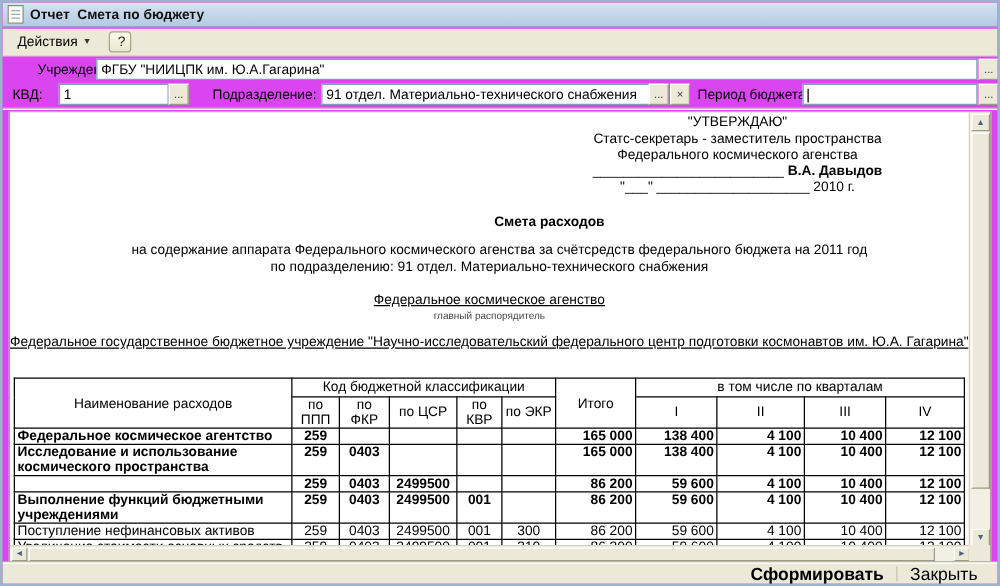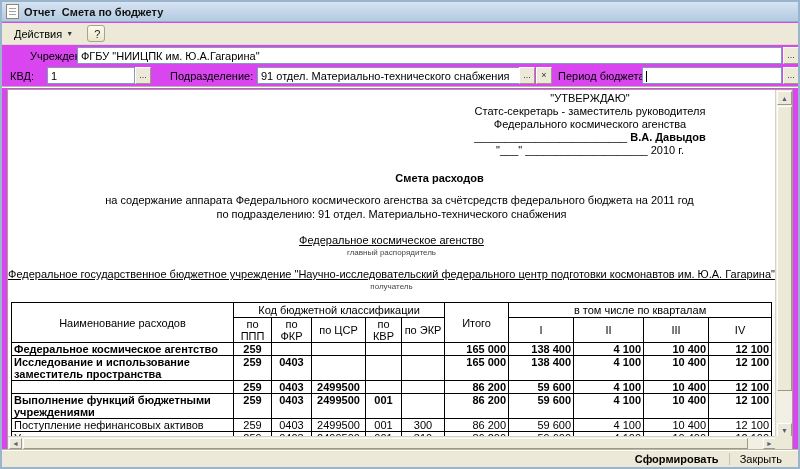--- a/index.html
+++ b/index.html
@@ -47,21 +47,21 @@
   
   .vscroll{position:absolute;right:0;top:0;width:17px;height:348px;background:#f2f0e4;border-left:1px solid #d5d2c0;}
   .hscroll{position:absolute;left:0;bottom:0;height:13px;width:769px;background:#f2f0e4;border-top:1px solid #d5d2c0;}
   .sb-btn{position:absolute;background:#ece9d8;border:1px solid;border-color:#fff #9d9a84 #9d9a84 #fff;
     font-size:7px;line-height:9px;text-align:center;color:#4d6185;padding:0;}
   .sb-thumb{position:absolute;background:#ece9d8;border:1px solid;border-color:#fff #9d9a84 #9d9a84 #fff;}
   .sb-corner{position:absolute;right:0;bottom:0;width:17px;height:13px;background:#ece9d8;}
   
   .footer{position:absolute;left:0;right:0;bottom:0;height:17px;background:#ece9d8;
     border-top:1px solid #fff;box-shadow:0 -1px 0 #bab6a4;display:flex;align-items:center;justify-content:flex-end;padding:0 6px;}
-  .flat-btn{background:transparent;border:none;font-size:11px;color:#000;padding:1px 10px;cursor:default;}
+  .flat-btn{background:transparent;border:none;font-size:14px;color:#000;padding:1px 10px;cursor:default;}
   .flat-btn.bold{font-weight:bold;}
   .v-div{width:1px;height:12px;background:#c6c2ae;}
 </style>
 </head>
 <body>
 
 <div class="window">
 
   <div class="titlebar">
     <span class="doc-icon">
@@ -99,35 +99,34 @@
   </div>
   <button class="mini-btn" style="left:781px;top:65px;">...</button>
 
   <div class="groove" style="top:84px;"></div>
 
   <div class="doc-area">
     <div class="doc-content">
 
       <div class="approve">
         <div>"УТВЕРЖДАЮ"</div>
-        <div>Статс-секретарь - заместитель руководителя</div>
+        <div>Статс-секретарь - заместитель пространства</div>
         <div>Федерального космического агенства</div>
         <div><span>_________________________</span><span class="sign-name"> В.А. Давыдов</span></div>
         <div><span>"___" </span><span>____________________</span><span> 2010 г.</span></div>
       </div>
 
       <div class="doc-line main-title" style="top:82px;">Смета расходов</div>
       <div class="doc-line" style="top:104px;padding-left:16px;">на содержание аппарата Федерального космического агенства за счётсредств федерального бюджета на 2011 год</div>
       <div class="doc-line" style="top:118px;">по подразделению: 91 отдел. Материально-технического снабжения</div>
 
       <div class="doc-line underl" style="top:144px;">Федеральное космическое агенство</div>
       <div class="doc-line tiny" style="top:158px;">главный распорядитель</div>
 
       <div class="doc-line underl" style="top:178px;">Федеральное государственное бюджетное учреждение "Научно-исследовательский федерального центр подготовки космонавтов им. Ю.А. Гагарина"</div>
-      <div class="doc-line tiny" style="top:192px;">получатель</div>
 
       <table class="rep-table">
         <colgroup>
           <col style="width:222px">
             <col style="width:38px">
             <col style="width:40px">
             <col style="width:54px">
           <col style="width:36px">
             <col style="width:43px">
             <col style="width:64px">
@@ -161,21 +160,21 @@
           <td class="code"></td>
           <td class="code"></td>
           <td class="code"></td>
           <td class="num">165 000</td>
           <td class="num">138 400</td>
           <td class="num">4 100</td>
           <td class="num">10 400</td>
           <td class="num">12 100</td>
         </tr>
         <tr class="bold-row">
-          <td>Исследование и использование заместитель пространства</td>
+          <td>Исследование и использование космического пространства</td>
           <td class="code">259</td>
           <td class="code">0403</td>
           <td class="code"></td>
           <td class="code"></td>
           <td class="code"></td>
           <td class="num">165 000</td>
           <td class="num">138 400</td>
           <td class="num">4 100</td>
           <td class="num">10 400</td>
           <td class="num">12 100</td>

